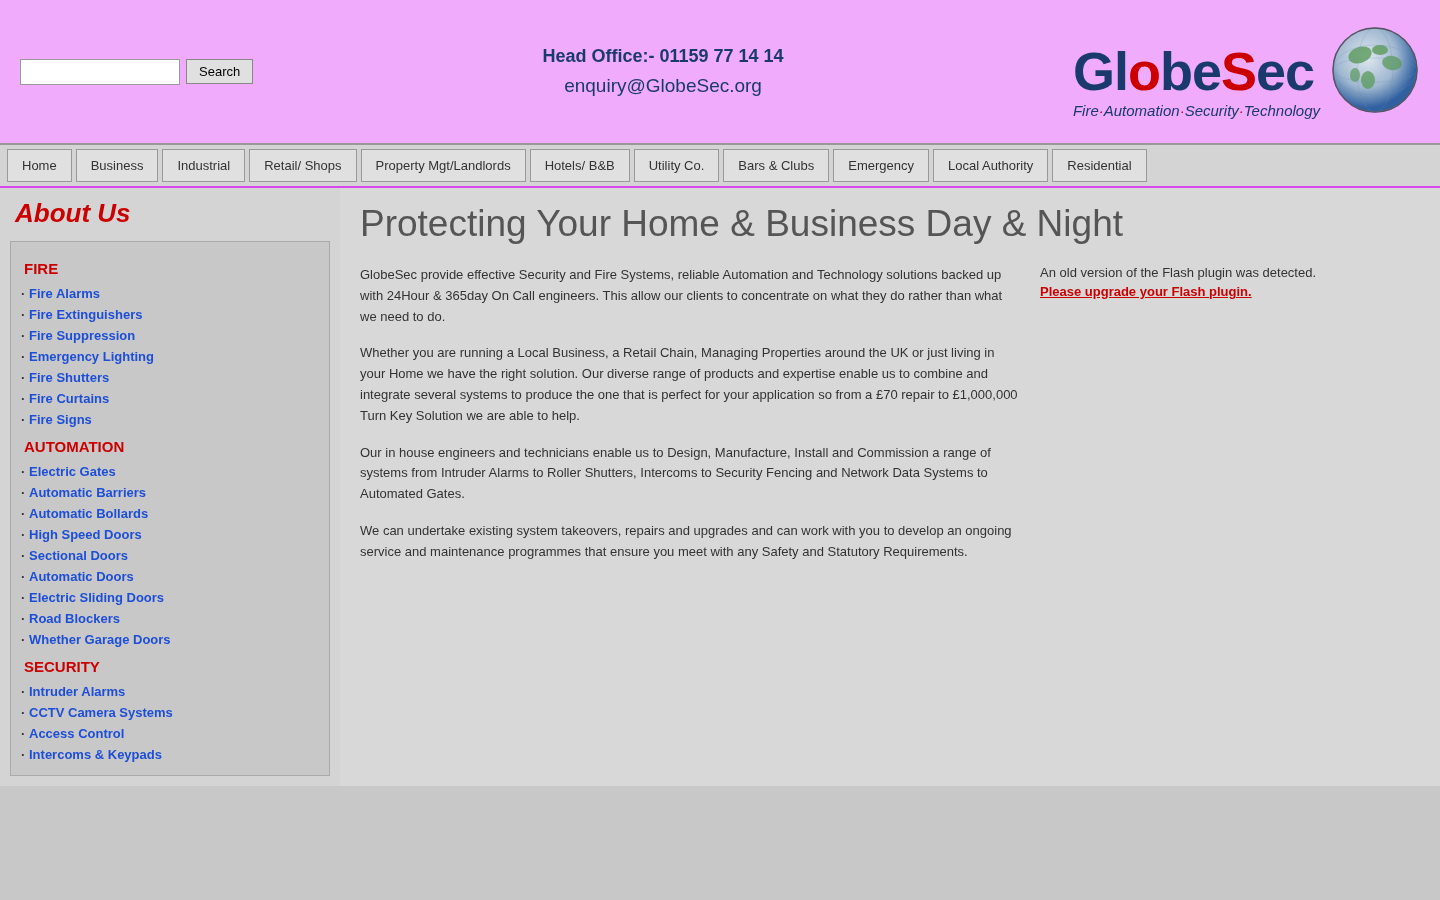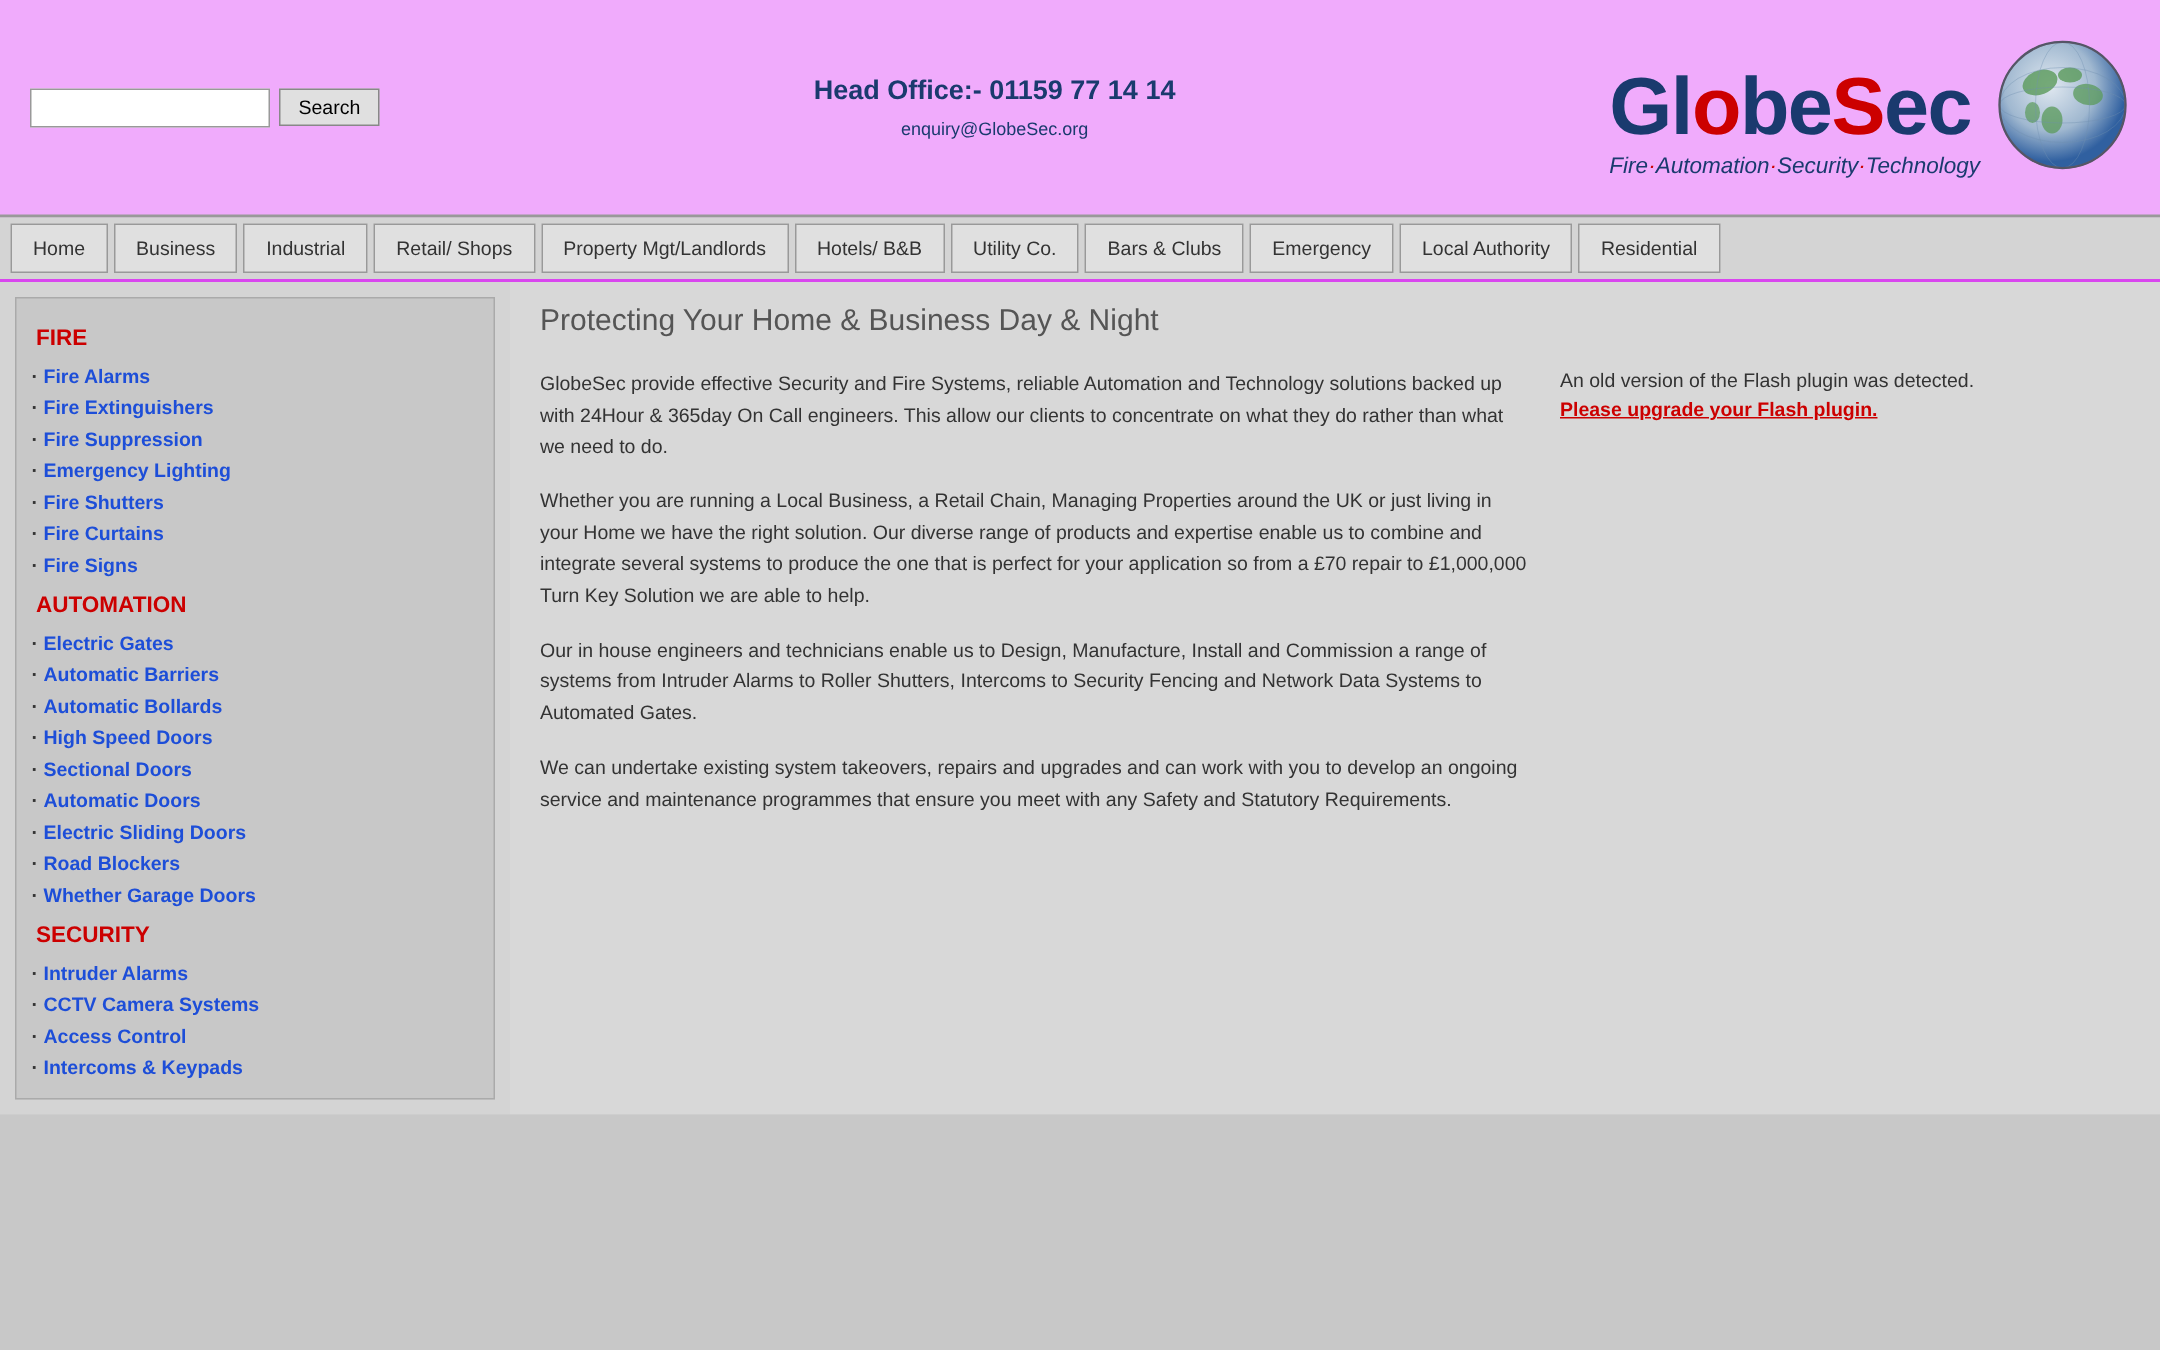--- a/index.html
+++ b/index.html
@@ -41,21 +41,21 @@
       text-align: center;
       color: #333;
     }
     #head-office {
       font-size: 18px;
       font-weight: bold;
       color: #1a3a6e;
       margin-bottom: 8px;
     }
     #email {
-      font-size: 12px;
+      font-size: 19px;
       color: #1a3a6e;
     }
     #logo-area {
       display: flex;
       align-items: center;
       gap: 10px;
       flex-shrink: 0;
     }
     #logo-tagline {
       font-size: 15px;
@@ -133,21 +133,21 @@
       color: #333;
     }
 
     
     #content {
       flex: 1;
       padding: 15px 20px;
       background: #d8d8d8;
     }
     #page-title {
-      font-size: 20px;
+      font-size: 37px;
       color: #555;
       font-weight: normal;
       margin-bottom: 20px;
     }
     .content-paragraph {
       font-size: 13px;
       color: #333;
       line-height: 1.6;
       margin-bottom: 16px;
     }
@@ -212,20 +212,21 @@
     <div class="nav-item">Utility Co.</div>
     <div class="nav-item">Bars &amp; Clubs</div>
     <div class="nav-item">Emergency</div>
     <div class="nav-item">Local Authority</div>
     <div class="nav-item">Residential</div>
   </div>
 
 <div id="main">
 
   <div id="sidebar">
+    <div id="about-us-title">About Us</div>
     <div id="sidebar-inner">
     <div class="sidebar-section-title">FIRE</div>
         <a class="sidebar-link" href="#">Fire Alarms</a>
         <a class="sidebar-link" href="#">Fire Extinguishers</a>
         <a class="sidebar-link" href="#">Fire Suppression</a>
         <a class="sidebar-link" href="#">Emergency Lighting</a>
         <a class="sidebar-link" href="#">Fire Shutters</a>
         <a class="sidebar-link" href="#">Fire Curtains</a>
         <a class="sidebar-link" href="#">Fire Signs</a>
         <div class="sidebar-section-title">AUTOMATION</div>

